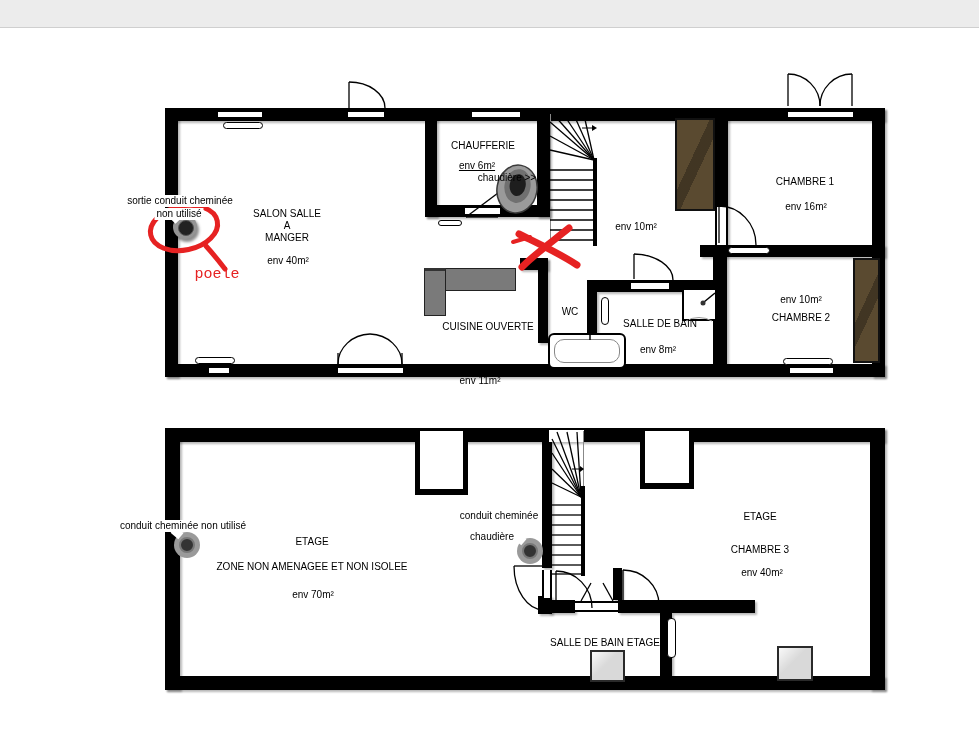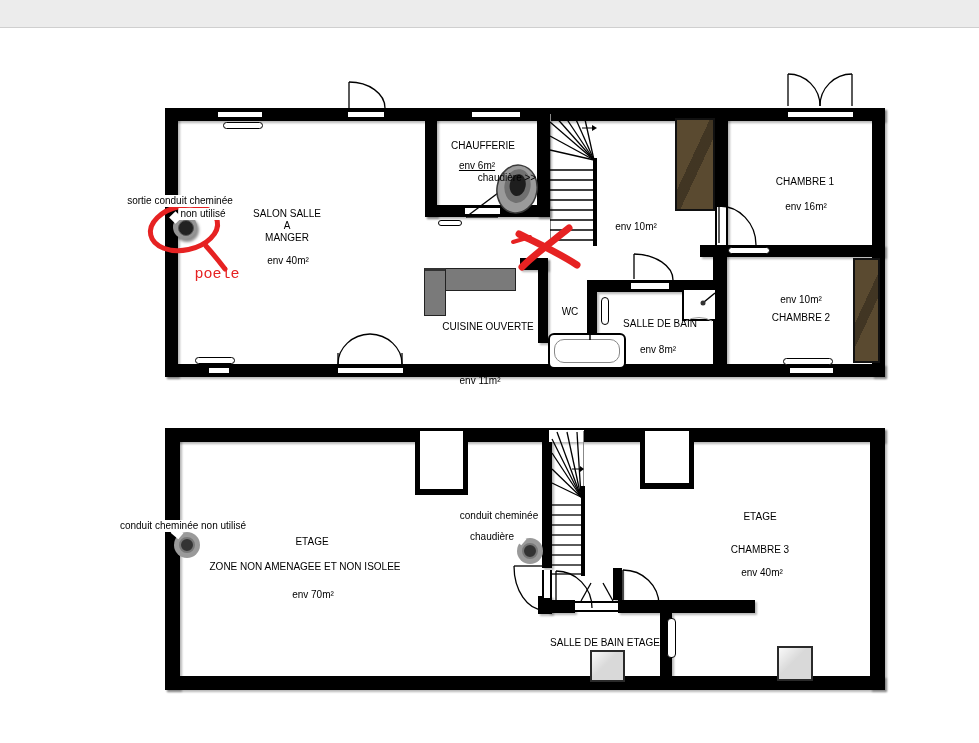--- a/index.html
+++ b/index.html
@@ -257,30 +257,30 @@
   <div class="chim" style="left:9px;top:104px;width:26px;height:26px;background:#9a9a9a;">
     <div class="chim" style="left:5px;top:5px;width:16px;height:16px;background:#333;border:2px solid #777;box-sizing:border-box;"></div>
     <div style="position:absolute;left:-2px;top:-3px;width:10px;height:8px;background:#fff;transform:rotate(40deg);"></div>
   </div>
   <div class="chim" style="left:352px;top:110px;width:26px;height:26px;background:#9a9a9a;">
     <div class="chim" style="left:5px;top:5px;width:16px;height:16px;background:#333;border:2px solid #777;box-sizing:border-box;"></div>
     <div style="position:absolute;left:-2px;top:-3px;width:10px;height:8px;background:#fff;transform:rotate(40deg);"></div>
   </div>
 
   <div class="lbl" style="left:147px;top:108px;">ETAGE</div>
-  <div class="lbl" style="left:140px;top:133px;">ZONE NON AMENAGEE ET NON ISOLEE</div>
+  <div class="lbl" style="left:147px;top:133px;">ZONE NON AMENAGEE ET NON ISOLEE</div>
   <div class="lbl" style="left:148px;top:161px;">env 70m²</div>
   <div class="lbl" style="left:595px;top:83px;">ETAGE</div>
   <div class="lbl" style="left:595px;top:116px;">CHAMBRE 3</div>
   <div class="lbl" style="left:597px;top:139px;">env 40m²</div>
   <div class="lbl" style="left:440px;top:209px;">SALLE DE BAIN ETAGE</div>
 </div>
 
 <div class="ann" style="left:180px;top:195px;text-align:right;">sortie conduit cheminée</div>
-<div class="ann" style="left:179px;top:208px;margin-left:24px;">non utilisé</div>
+<div class="ann" style="left:179px;top:208px;">non utilisé</div>
 <div class="poele" style="left:217px;top:266px;font-family:Liberation Mono, monospace;">poele</div>
 <div class="ann" style="left:183px;top:520px;">conduit cheminée non utilisé</div>
 <div class="ann" style="left:499px;top:510px;">conduit cheminée</div>
 <div class="ann" style="left:492px;top:523px;margin-top:8px;">chaudière</div>
 
 <svg class="redsvg" viewBox="0 0 979 743">
   <g style="stroke:#e62222;fill:none;stroke-linecap:round;">
     <ellipse cx="184" cy="228" rx="34" ry="22" transform="rotate(-12 184 228)" style="stroke-width:5;"></ellipse>
     <path d="M206,246 Q215,256 225,269" style="stroke-width:5;"></path>
     <path d="M519,234 C537,243 559,253 577,265" style="stroke-width:7;"></path>

